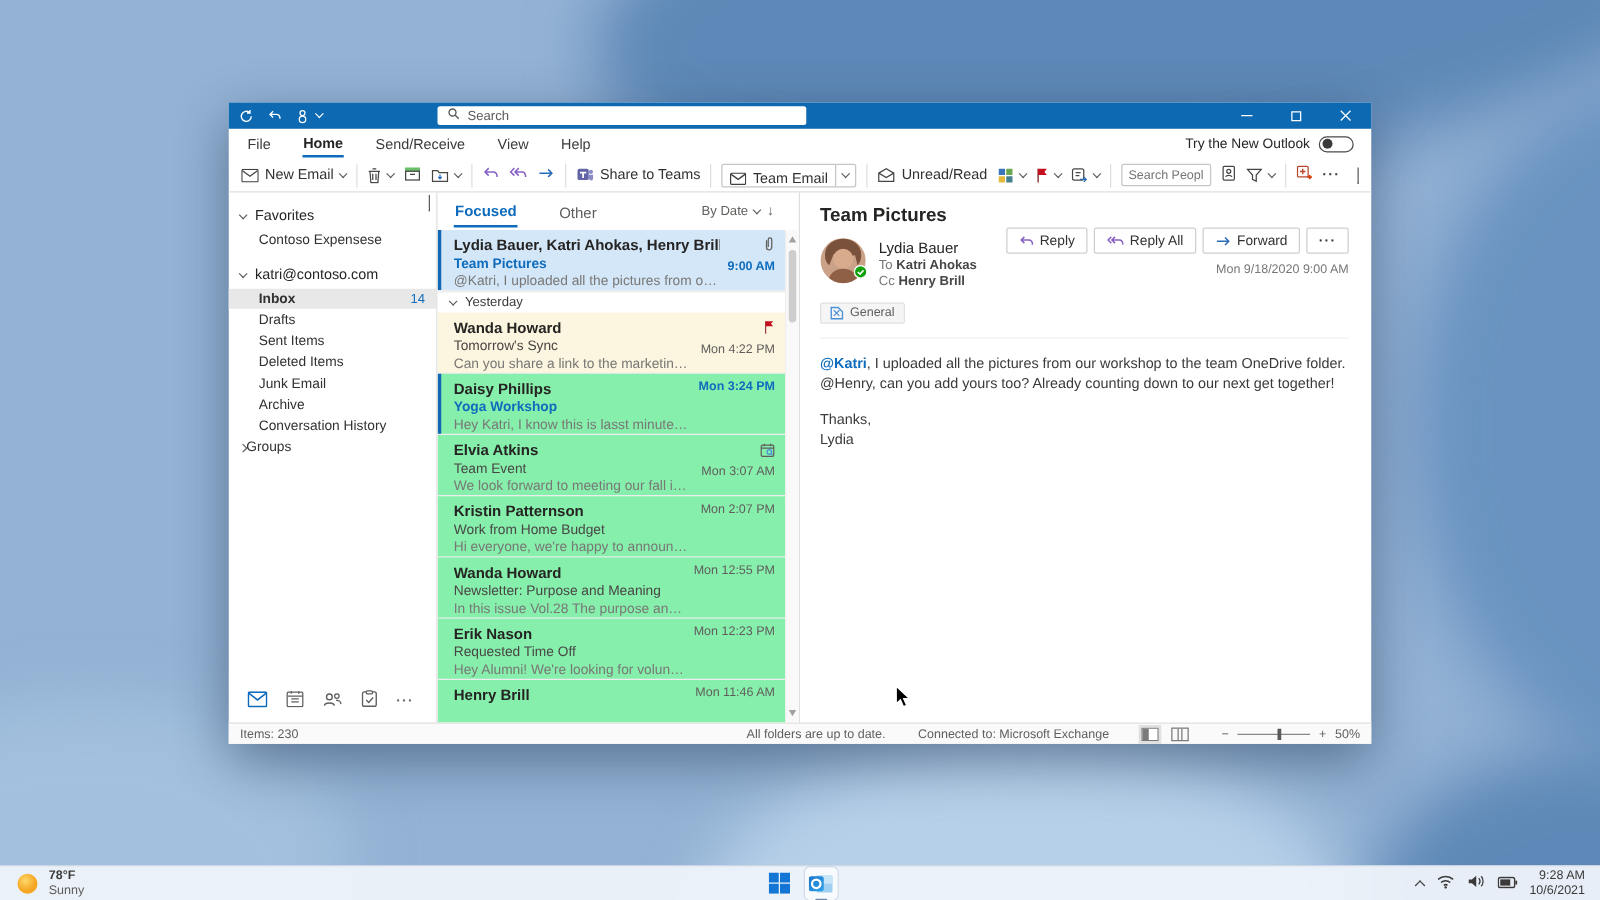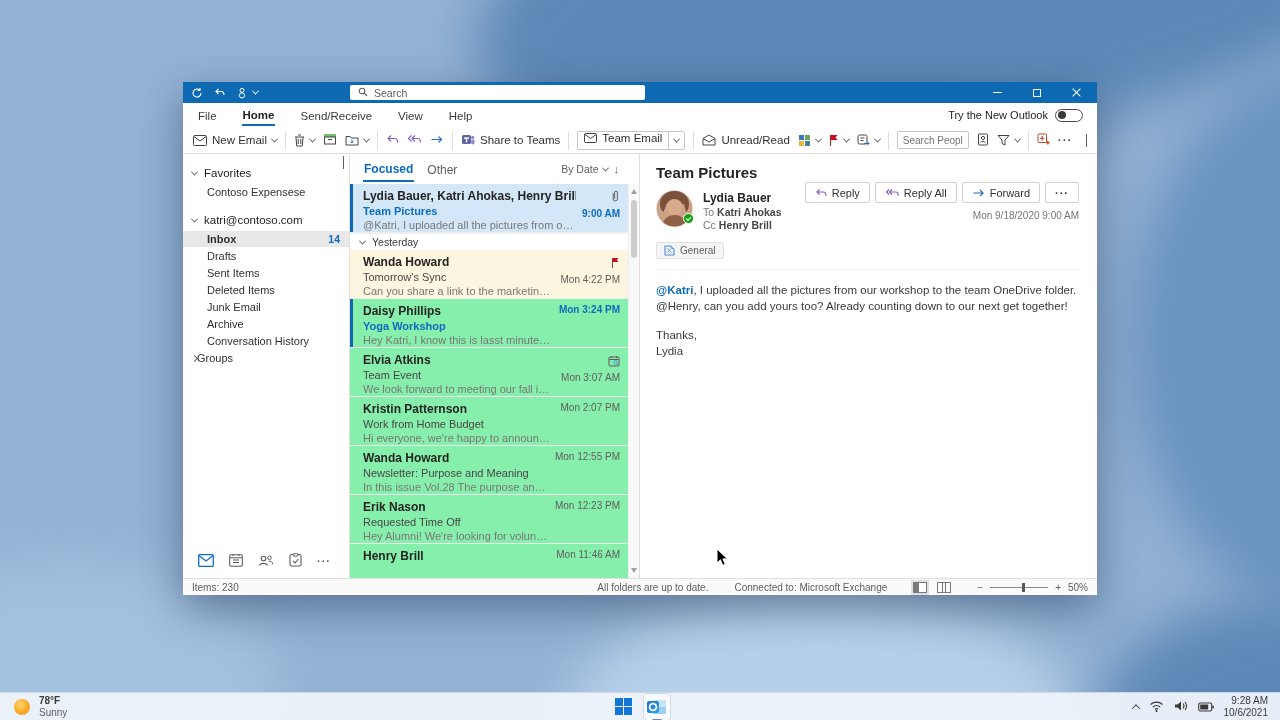--- a/index.html
+++ b/index.html
@@ -33,42 +33,42 @@
   .mtab.active{font-weight:700;color:#252423;border-bottom:2px solid #0f6cbd}
   .newoutlook{margin-left:auto;display:flex;align-items:center;gap:7px;font-size:11px;color:#252423}
   .toggle{width:28px;height:13px;border:1px solid #4a4a4a;border-radius:8px;background:#fff;position:relative}
   .toggle i{position:absolute;left:2px;top:1.5px;width:8px;height:8px;border-radius:50%;background:#3b3a39}
 
   .ribbon{height:27px;display:flex;align-items:center;gap:8px;padding:0 10px;border-bottom:1px solid #e1dfdd;font-size:11.5px;color:#323130;flex-shrink:0}
   .rdiv{width:1px;height:19px;background:#e1dfdd;flex-shrink:0}
   .rbtn{display:flex;align-items:center;gap:5px;white-space:nowrap}
   .chv{width:5px;height:5px;border-right:1.2px solid #605e5c;border-bottom:1.2px solid #605e5c;transform:rotate(45deg) translate(-1px,-1px);flex-shrink:0}
   .chv-r{transform:rotate(-45deg)}
-  .boxbtn{display:flex;align-items:flex-start;border:1px solid #c8c6c4;border-radius:2px;height:19px}
+  .boxbtn{display:flex;align-items:flex-end;border:1px solid #c8c6c4;border-radius:2px;height:19px}
   .boxbtn .seg{display:flex;align-items:center;gap:5px;padding:0 6px}
   .boxbtn .drop{border-left:1px solid #c8c6c4;padding:0 5px;height:100%;display:flex;align-items:center}
   .sp-input{width:72px;height:18px;border:1px solid #c8c6c4;border-radius:2px;font-size:10px;color:#605e5c;padding:0 5px;font-family:inherit;outline:none}
   .ribbon-collapse{margin-left:auto}
 
   .content{flex:1;display:flex;min-height:0;position:relative}
 
   
   .fpane{width:167px;border-right:1px solid #e1dfdd;padding-top:9px;font-size:11px;position:relative;flex-shrink:0}
   .fp-collapse{position:absolute;right:5px;top:2px;color:#605e5c}
   .fp-header{display:flex;align-items:center;gap:7px;padding:4px 0 4px 9px;font-size:11.5px;color:#252423}
   .fp-item{display:flex;align-items:center;height:16px;padding-left:24px;color:#323130;margin:1px 0}
   .fp-item.sel{background:#e8e8e8;font-weight:700}
-  .fp-item .cnt{margin-left:auto;padding-right:9px;color:#0f6cbd;font-weight:700;font-size:10.5px}
+  .fp-item .cnt{margin-left:auto;padding-right:9px;color:#0f6cbd;font-weight:400;font-size:10.5px}
   .fp-item.expand{padding-left:9px;gap:0}
   .fp-gap{height:9px}
   .fp-nav{position:absolute;left:15px;bottom:9px;display:flex;align-items:center;gap:15px}
 
   
   .mlist{width:290px;border-right:1px solid #e1dfdd;position:relative;overflow:hidden;flex-shrink:0}
-  .ml-header{height:30px;display:flex;align-items:center;gap:12px;padding:0 20px 0 13px}
+  .ml-header{height:30px;display:flex;align-items:center;gap:32px;padding:0 20px 0 13px}
   .ml-tab{font-size:12px;color:#605e5c;padding:6px 1px 4px}
   .ml-tab.active{color:#0f6cbd;font-weight:700;border-bottom:2px solid #0f6cbd}
   .ml-sort{margin-left:auto;display:flex;align-items:center;gap:4px;font-size:10.5px;color:#605e5c}
   .ml-rows{position:absolute;top:30px;left:0;right:11px;bottom:0;overflow:hidden}
   .grp{height:17px;display:flex;align-items:center;gap:7px;padding-left:10px;font-size:10.5px;color:#3b3a39;border-top:1px solid #f0f0f0;background:#fff}
   .erow{height:49px;display:flex;padding:5px 8px 0 13px;border-bottom:1px solid #ededed;background:#86efac;position:relative}
   .erow.sel{background:#d3e7f8}
   .erow.sel::before,.erow.unread::before{content:"";position:absolute;left:0;top:0;bottom:0;width:3px;background:#1267b4}
   .erow.flag{background:#fcf5df}
   .e-main{flex:1;min-width:0}
@@ -85,21 +85,21 @@
   .sb-dn{bottom:5px;border-top:5px solid #a0a0a0}
   .sb-thumb{position:absolute;left:2px;top:16px;width:6px;height:58px;background:#cdcdcd;border-radius:3px}
 
   
   .rpane{flex:1;min-width:0;position:relative;padding:10px 18px 0 16px}
   .rp-subject{font-size:15px;font-weight:700;color:#252423}
   .rp-head{display:flex;margin-top:9px}
   .avatar{width:37px;height:37px;position:relative;flex-shrink:0}
   .presence{position:absolute;right:-1px;bottom:-1px}
   .rp-names{margin-left:10px;padding-top:1px}
-  .rp-from{font-size:12px;font-weight:700;color:#252423}
+  .rp-from{font-size:12px;font-weight:400;color:#252423}
   .rp-line{font-size:10.5px;color:#484644;margin-top:1px}
   .rp-line .lbl{color:#797775;margin-right:3px}
   .rp-actions{position:absolute;right:18px;top:28px;display:flex;gap:5px}
   .abtn{display:flex;align-items:center;gap:5px;height:21px;padding:0 9px;border:1px solid #d2d0ce;border-radius:2px;background:#fff;font-size:11px;color:#323130}
   .rp-date{position:absolute;right:18px;top:56px;font-size:10px;color:#797775}
   .rp-label{display:inline-flex;align-items:center;gap:5px;margin-top:11px;border:1px solid #e3e1df;background:#f5f5f5;border-radius:2px;padding:2px 7px;font-size:10px;color:#605e5c}
   .rp-hr{border-top:1px solid #f0efee;margin-top:9px}
   .rp-body{margin-top:12px;font-size:11.5px;line-height:16px;color:#3b3a39;max-width:640px}
   .mention{color:#0f6cbd;font-weight:700}
   .rp-signoff{margin-top:13px}

